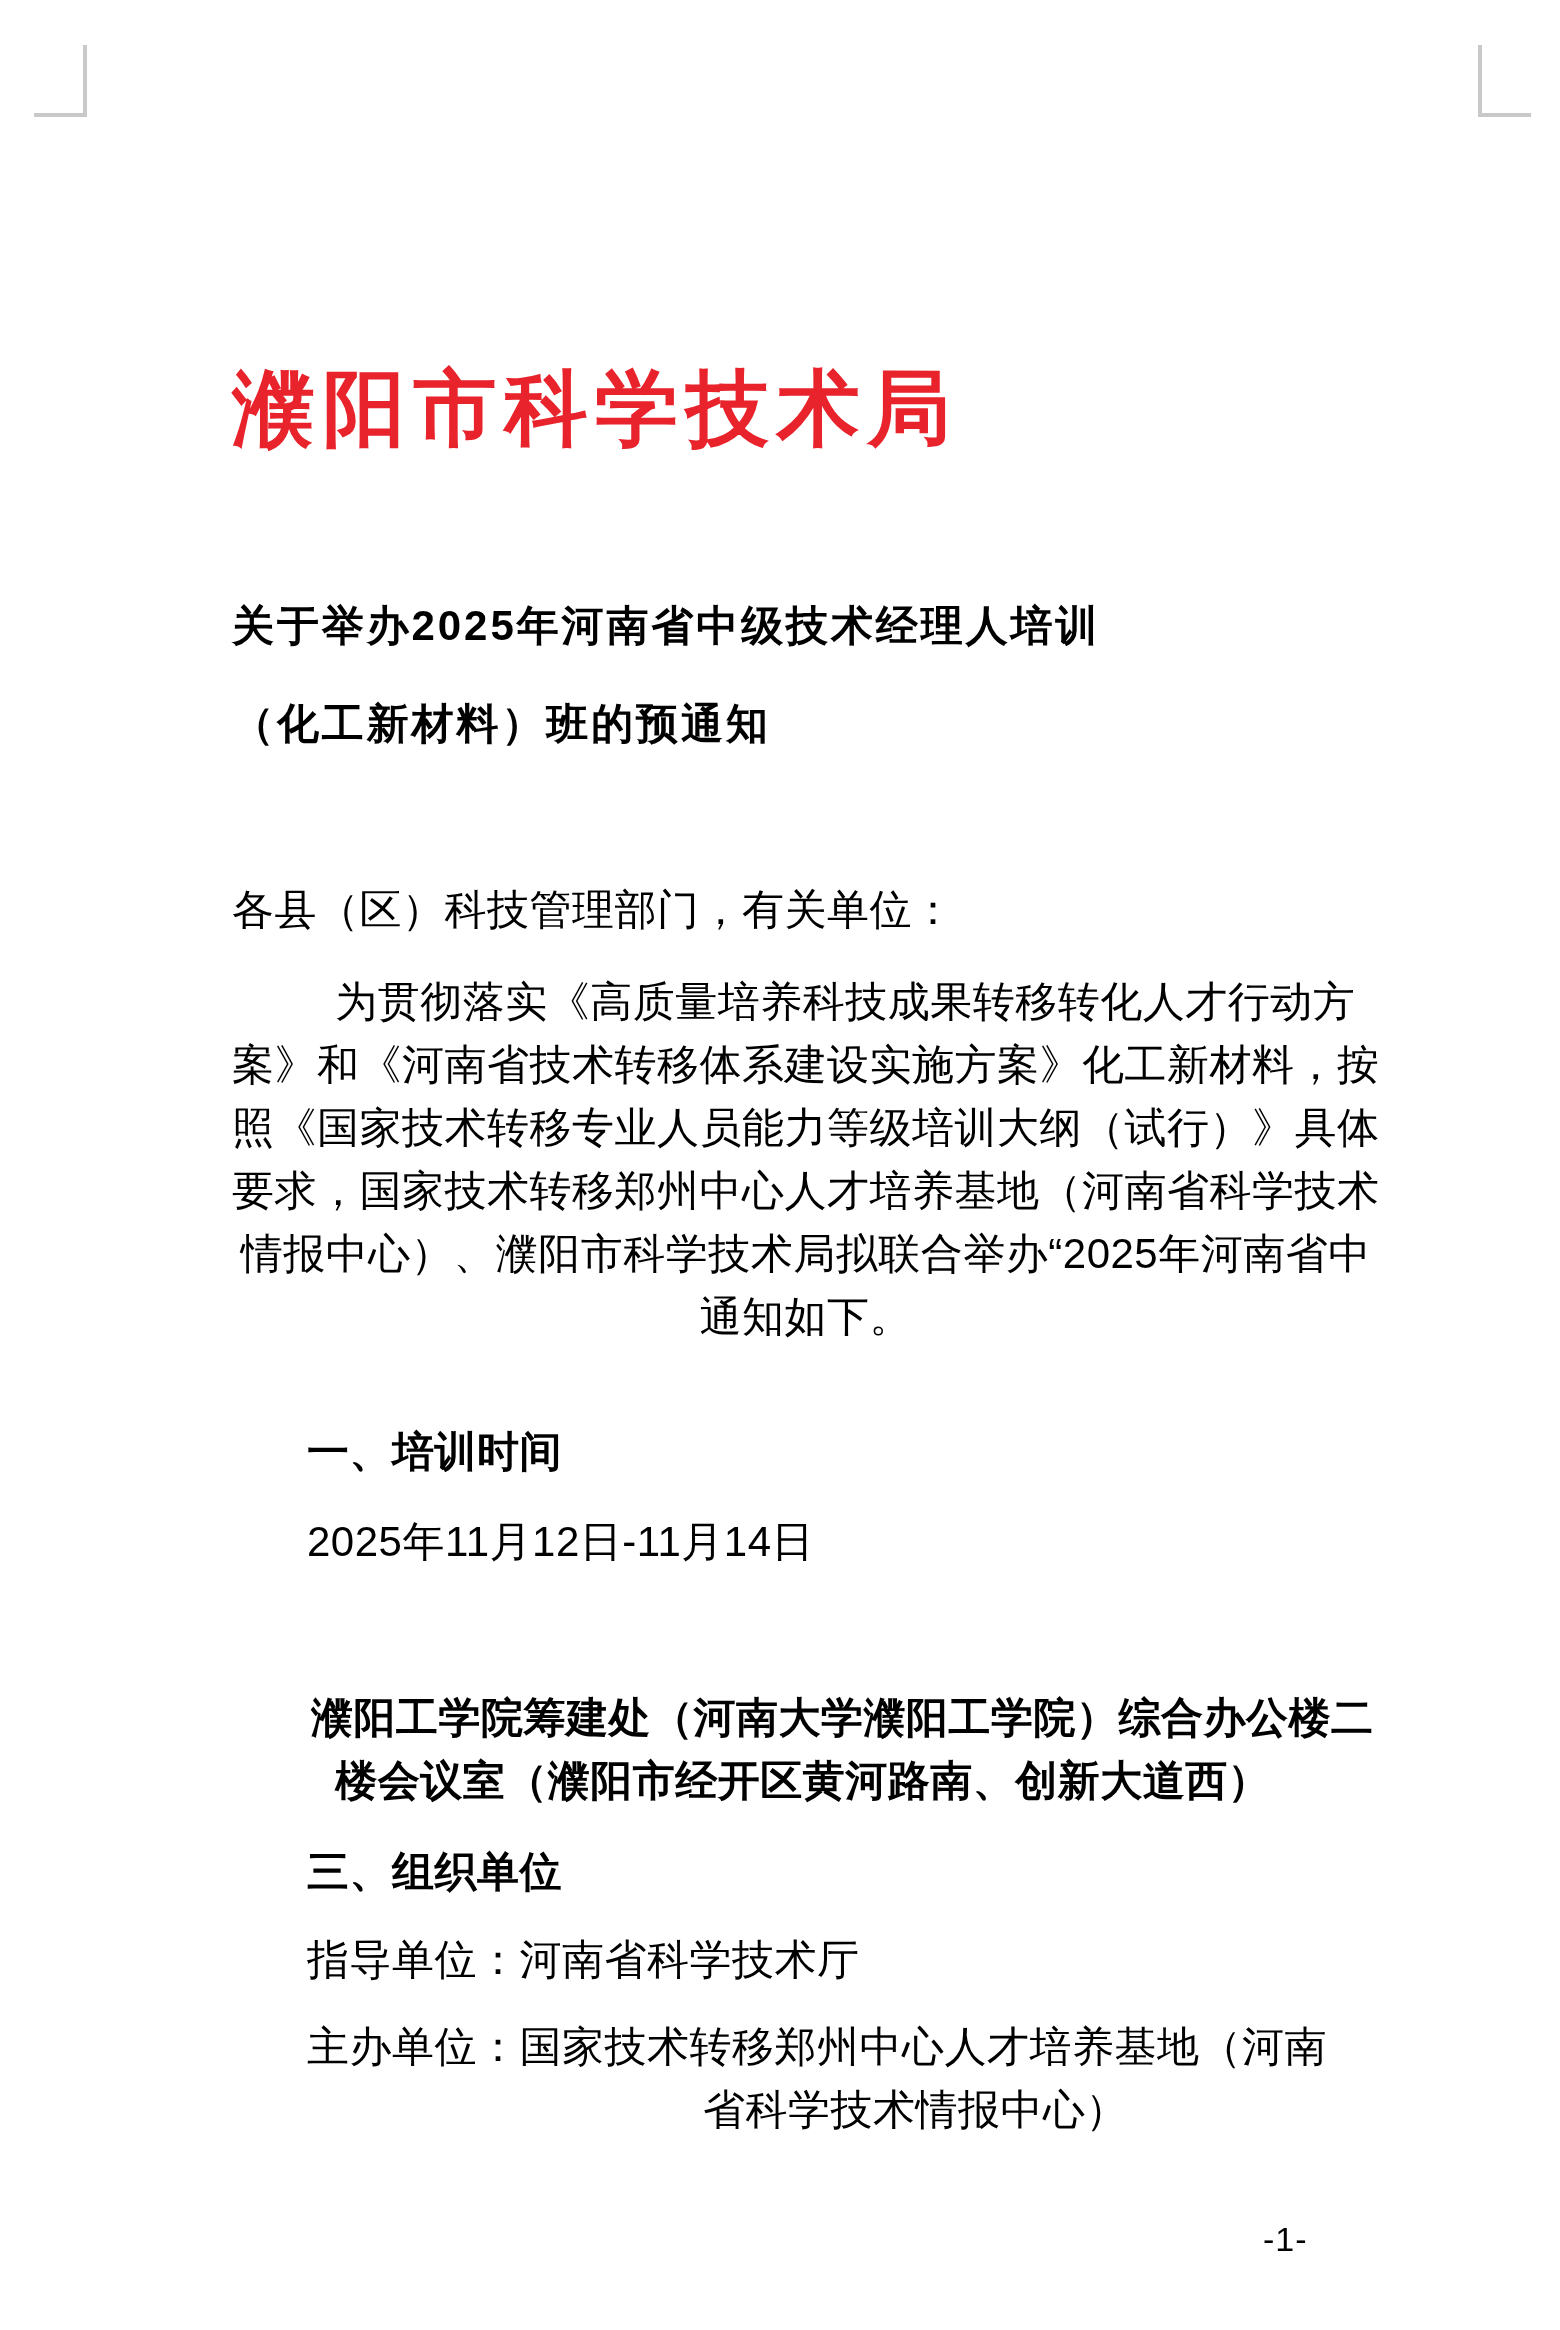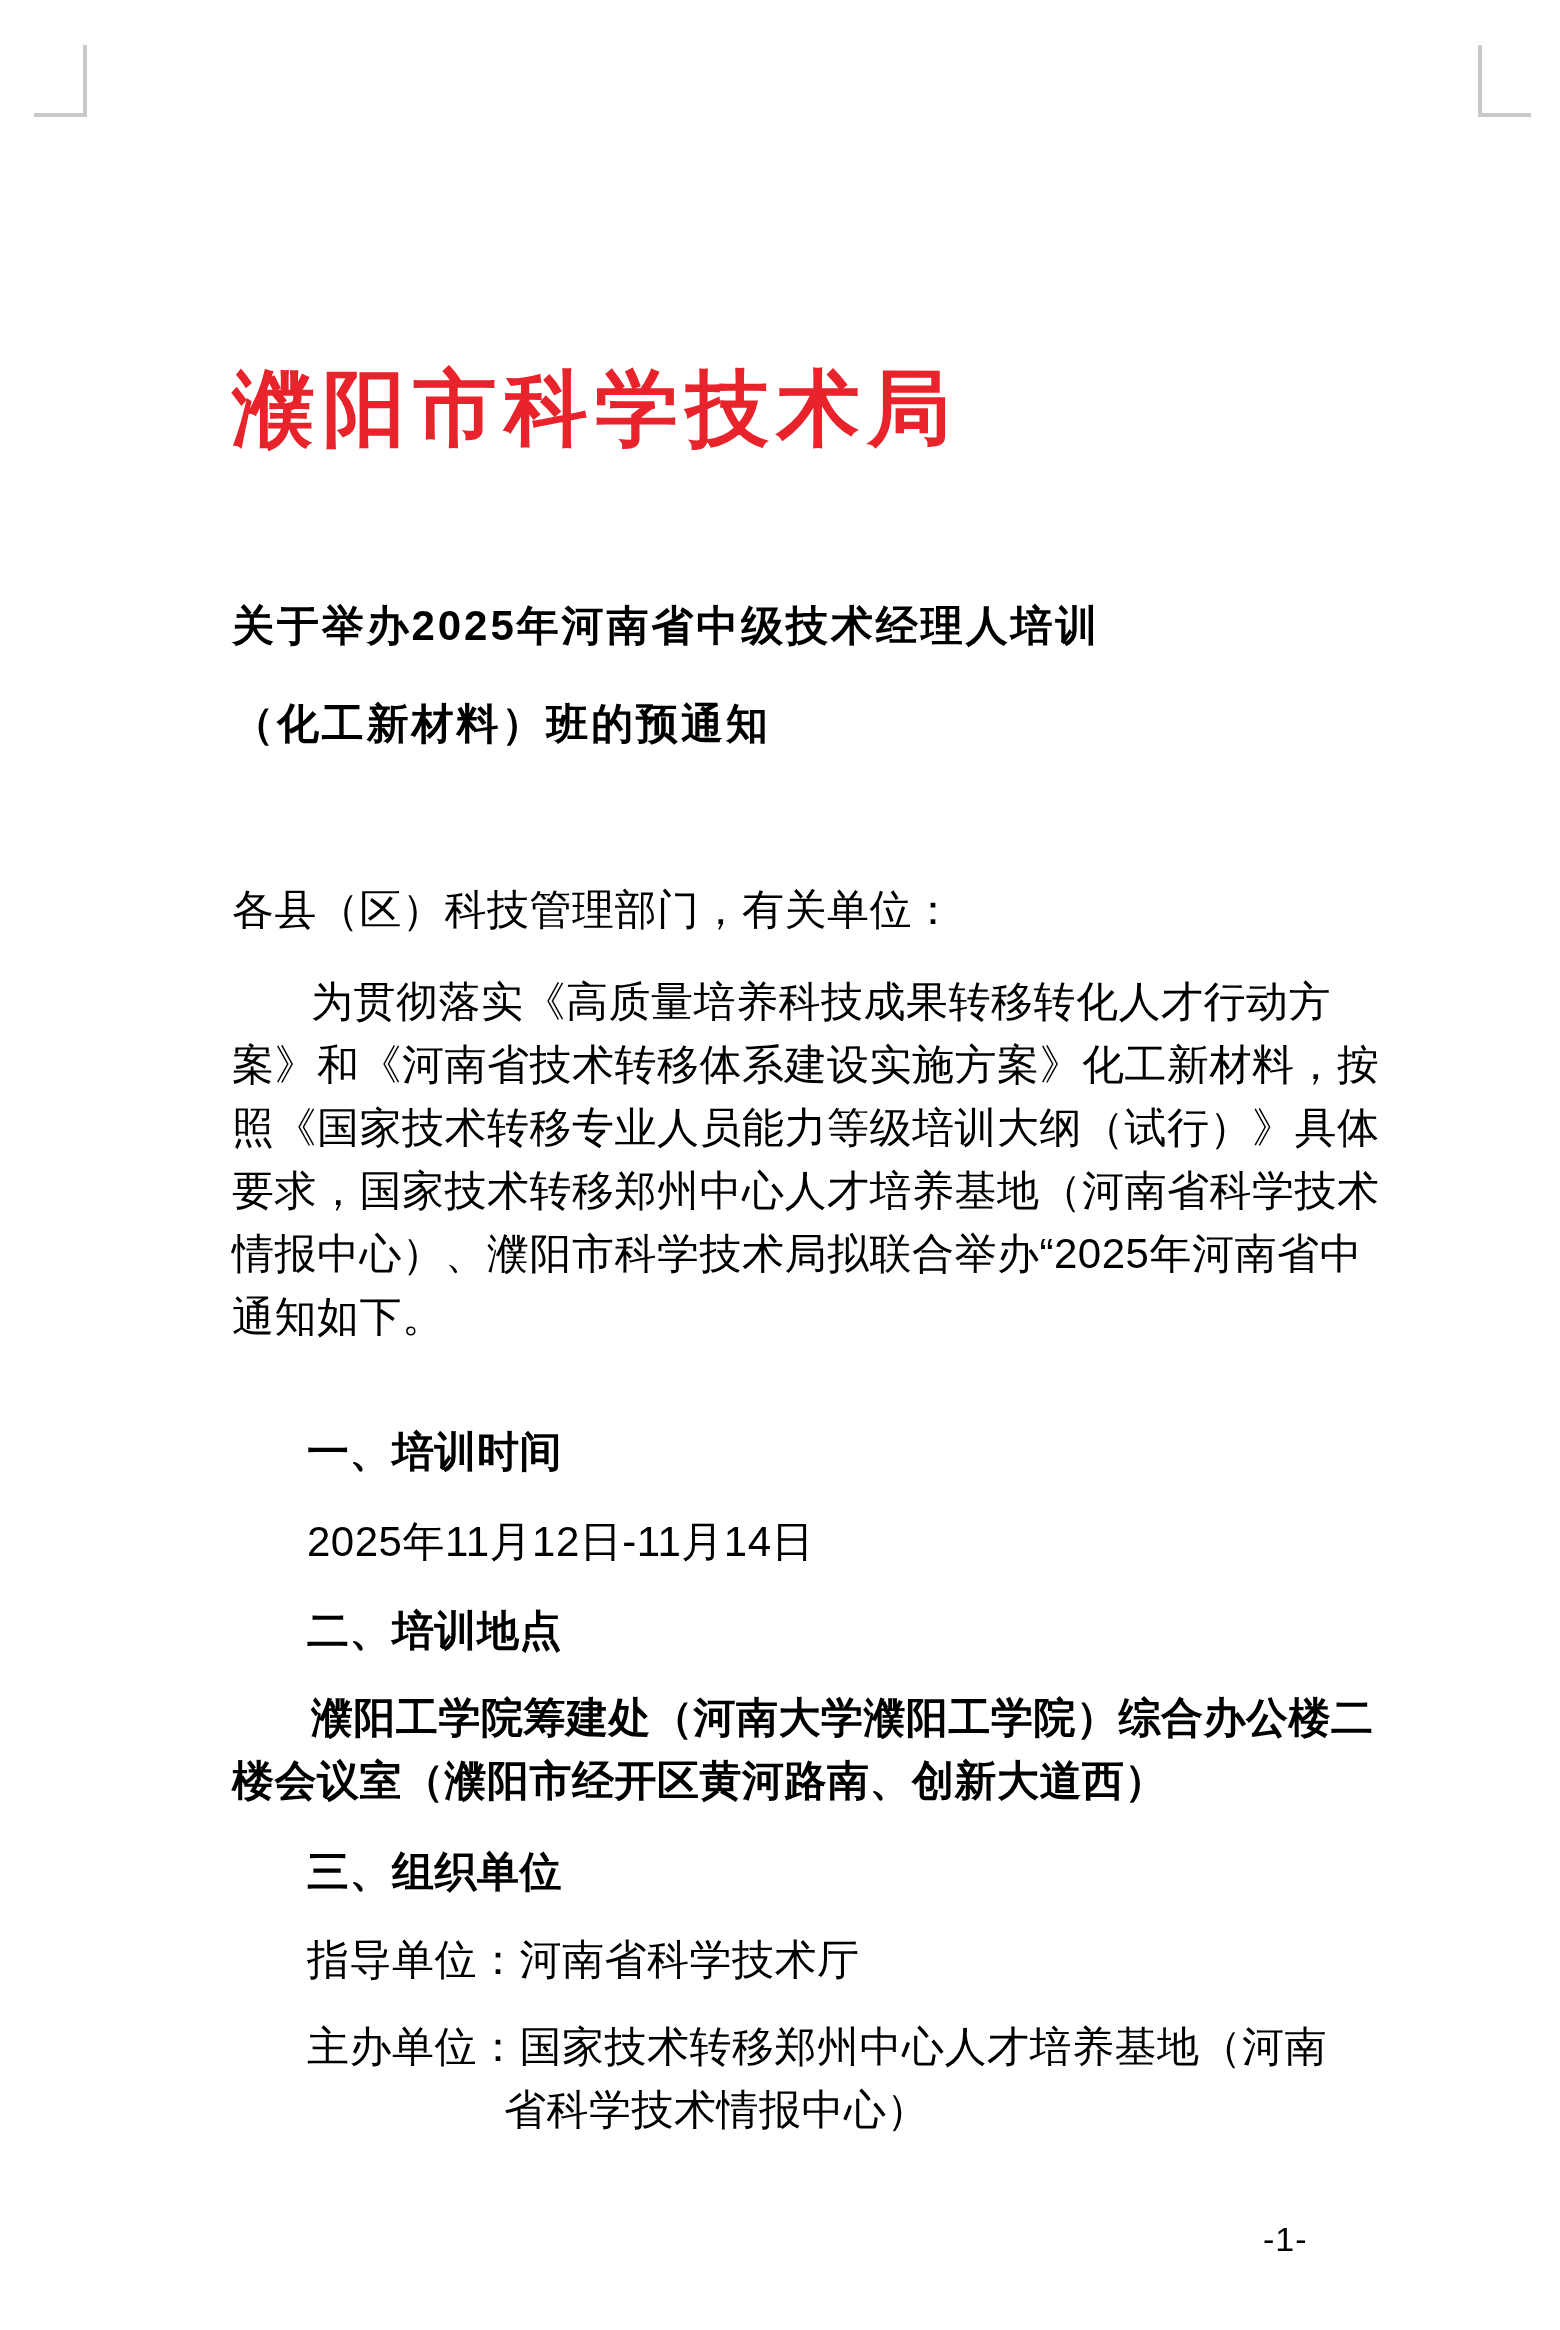--- a/index.html
+++ b/index.html
@@ -5,21 +5,21 @@
   html, body { margin: 0; padding: 0; background: #ffffff; }
   .page {
     position: relative;
     width: 1560px;
     height: 2330px;
     background: #ffffff;
     font-family: "Liberation Sans", sans-serif;
     color: #000000;
     overflow: hidden;
   }
-  .abs { position: absolute; }
+  .abs { position: absolute; text-align: center; }
 
   
   .corner {
     position: absolute;
     width: 53px;
     height: 72px;
     box-sizing: border-box;
   }
   .corner-left  { left: 34px;  top: 45px; border-right: 4.9px solid #c9c9c9; border-bottom: 4.9px solid #c9c9c9; }
   .corner-right { left: 1478px; top: 45px; border-left: 4.9px solid #c9c9c9; border-bottom: 4.9px solid #c9c9c9; }
@@ -83,21 +83,20 @@
     <div class="para-line">案》和《河南省技术转移体系建设实施方案》化工新材料，按</div>
     <div class="para-line">照《国家技术转移专业人员能力等级培训大纲（试行）》具体</div>
     <div class="para-line">要求，国家技术转移郑州中心人才培养基地（河南省科学技术</div>
     <div class="para-line">情报中心）、濮阳市科学技术局拟联合举办“2025年河南省中</div>
     <div class="para-line">通知如下。</div>
   </div>
 
   <div class="abs body-text heading" style="left:307px; top:1420px;">一、培训时间</div>
   <div class="abs body-text" style="left:307px; top:1510px;">2025年11月12日-11月14日</div>
 
-  <div class="abs body-text heading" style="left:307px; top:1599px;">二、培训地点</div>
   <div class="abs body-text" style="left:232px; top:1686px;font-weight:bold;">
     <div class="para-line indent2">濮阳工学院筹建处（河南大学濮阳工学院）综合办公楼二</div>
     <div class="para-line">楼会议室（濮阳市经开区黄河路南、创新大道西）</div>
   </div>
 
   <div class="abs body-text heading" style="left:307px; top:1840px;">三、组织单位</div>
   <div class="abs body-text" style="left:307px; top:1928px;">指导单位：河南省科学技术厅</div>
   <div class="abs body-text" style="left:307px; top:2015px;">
     <div class="para-line">主办单位：国家技术转移郑州中心人才培养基地（河南</div>
     <div class="para-line hang">省科学技术情报中心）</div>

